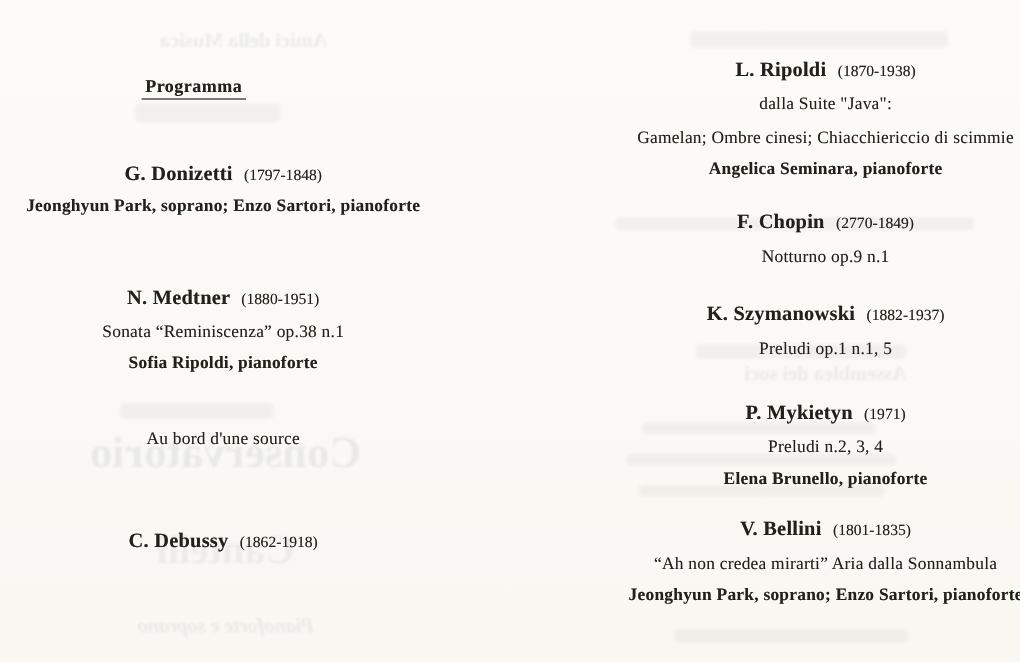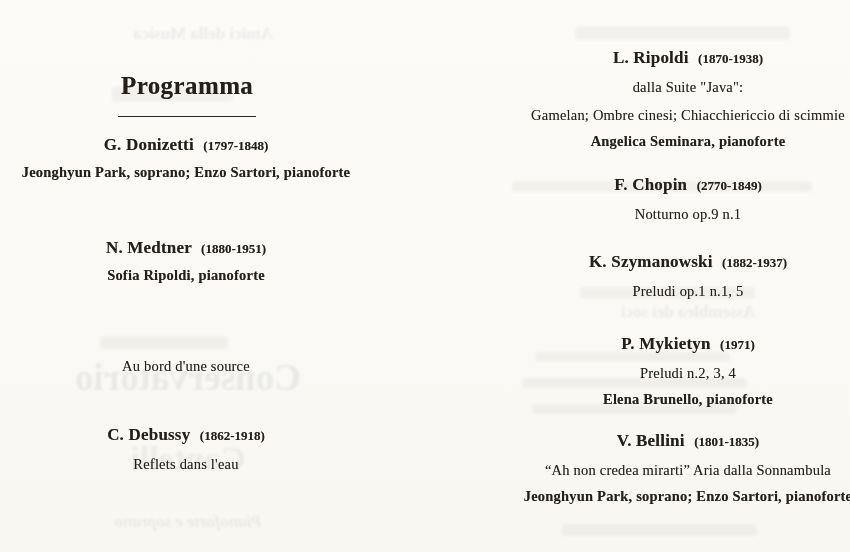--- a/index.html
+++ b/index.html
@@ -7,31 +7,31 @@
     width:850px;height:552px;position:relative;overflow:hidden;
     background:linear-gradient(180deg,#fcfbf8 0%,#faf9f5 55%,#f8f7f2 100%);
     font-family:"Liberation Serif","DejaVu Serif",serif;
     color:#241f19;
   }
   .page{position:absolute;inset:0;}
 
   
   .page-title{
     position:absolute;top:55px;left:118px;
-    font-size:25px;font-weight:600;letter-spacing:.4px;
-    border-bottom:1.6px solid #2a251e;padding:0 3px 16px 3px;
+    font-size:15px;font-weight:600;letter-spacing:.4px;
+    border-bottom:1.6px solid #2a251e;padding:0 3px 0 3px;
     text-shadow:0 0 .4px rgba(40,34,26,.55);
   }
   .col{position:absolute;}
   .col-left{left:5px;width:362px;}
   .col-right{left:512px;width:352px;}
   .entry{position:absolute;left:0;width:100%;text-align:center;white-space:nowrap;}
   .composer-line{margin:0;font-size:17px;font-weight:700;letter-spacing:.2px;
     text-shadow:0 0 .4px rgba(40,34,26,.5);}
-  .composer-line .dates{font-size:13px;font-weight:700;margin-left:5px;letter-spacing:0;}
+  .composer-line .dates{font-size:13px;font-weight:400;margin-left:5px;letter-spacing:0;}
   .work{margin:11px 0 0 0;font-size:14.5px;letter-spacing:.2px;
     text-shadow:0 0 .3px rgba(40,34,26,.4);}
   .performers{margin:9px 0 0 0;font-size:14.5px;font-weight:700;letter-spacing:.2px;
     text-shadow:0 0 .3px rgba(40,34,26,.45);}
 
   
   .ghost{
     position:absolute;text-align:center;transform:scaleX(-1);
     color:#8d94a0;filter:blur(1.1px);pointer-events:none;white-space:nowrap;
   }
@@ -76,33 +76,33 @@
         <span class="dates">(1797-1848)</span>
       </h2>
       <p class="performers">Jeonghyun Park, soprano; Enzo Sartori, pianoforte</p>
     </section>
 
     <section class="entry" style="top:238px">
       <h2 class="composer-line">
         <span class="composer">N. Medtner</span>
         <span class="dates">(1880-1951)</span>
       </h2>
+      <p class="work">Sonata “Reminiscenza” op.38 n.1</p>
       <p class="performers">Sofia Ripoldi, pianoforte</p>
     </section>
 
     <section class="entry" style="top:347px">
       <p class="work">Au bord d'une source</p>
     </section>
 
-    <section class="entry" style="top:425px">
+    <section class="entry" style="top:441px">
       <h2 class="composer-line">
         <span class="composer">C. Debussy</span>
         <span class="dates">(1862-1918)</span>
       </h2>
-      <p class="work">Reflets dans l'eau</p>
     </section>
 
   </div>
 
   <div class="col col-right">
 
     <section class="entry" style="top:48px">
       <h2 class="composer-line">
         <span class="composer">L. Ripoldi</span>
         <span class="dates">(1870-1938)</span>

